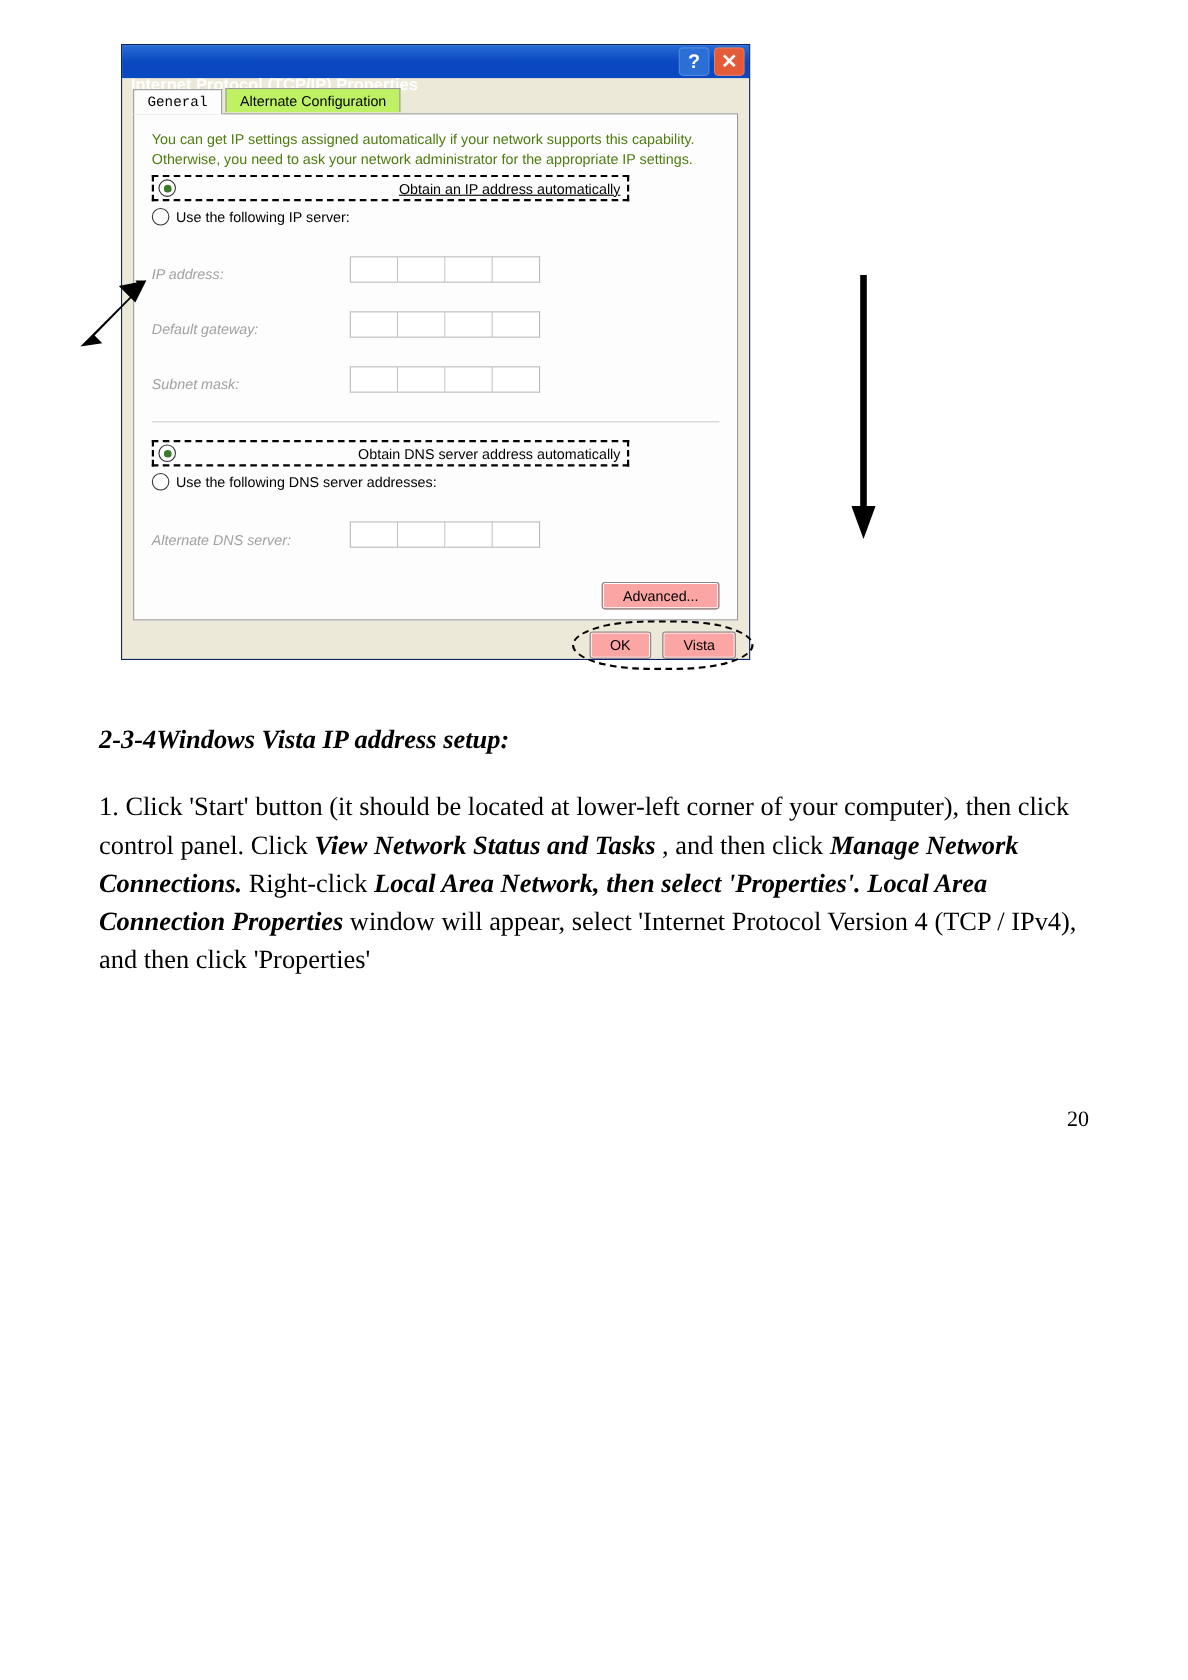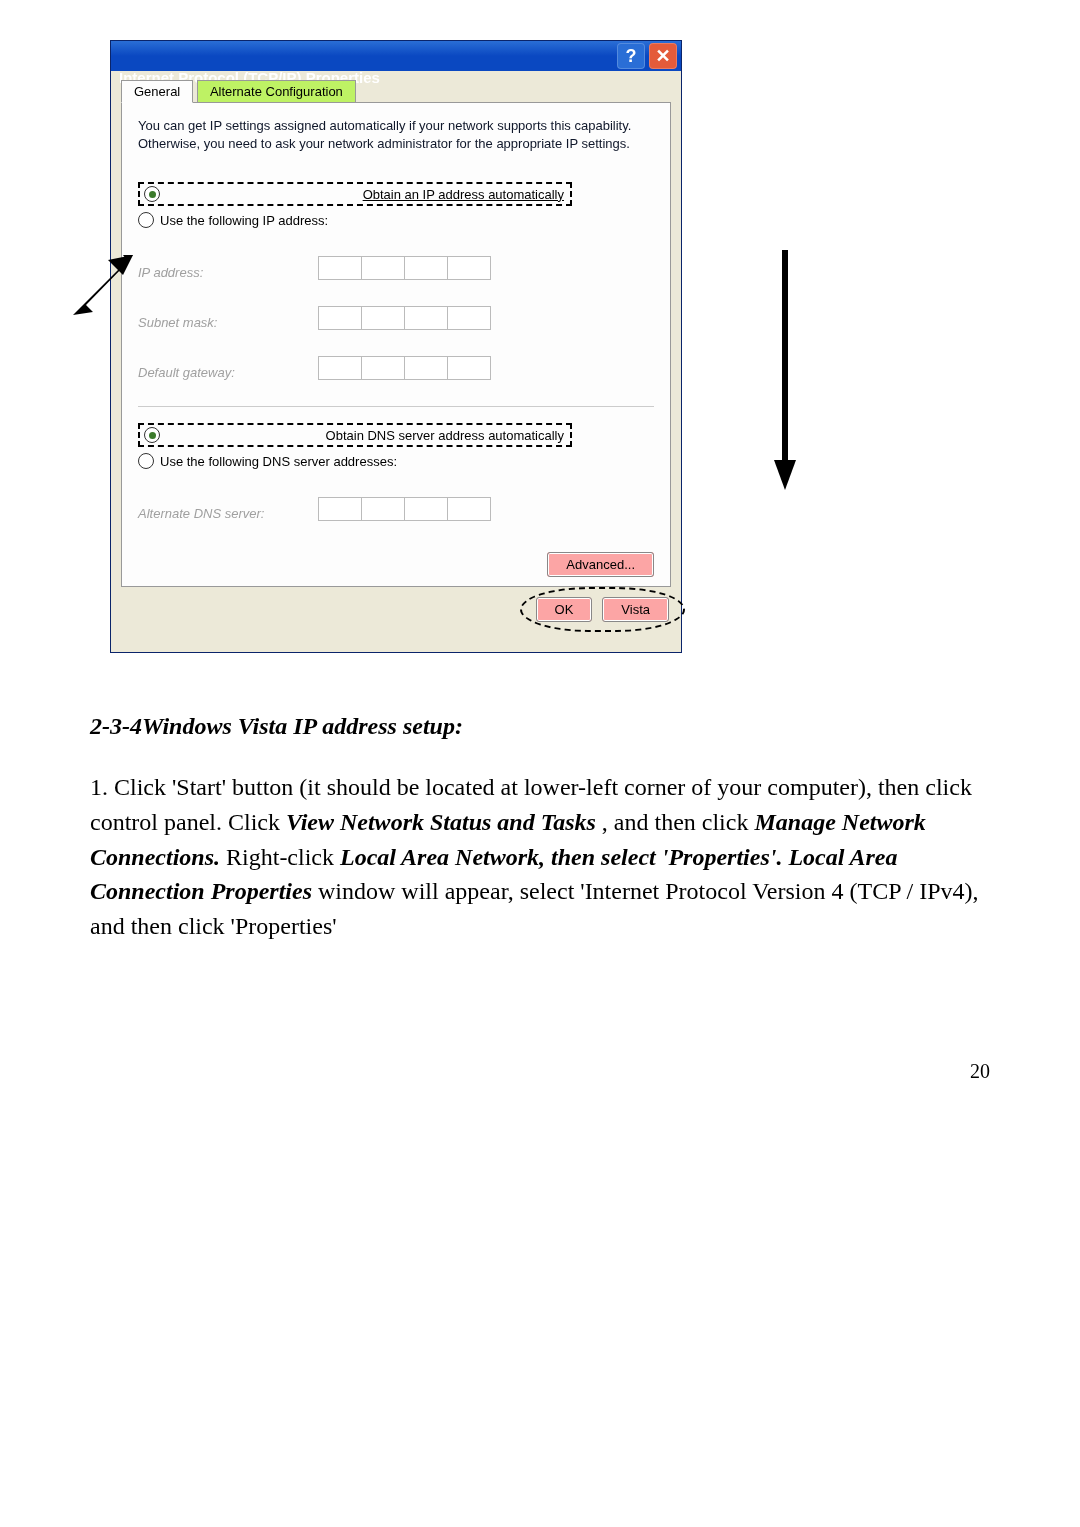--- a/index.html
+++ b/index.html
@@ -59,30 +59,31 @@
     border-bottom: none;
     padding: 3px 12px;
     font-size: 13px;
     position: relative;
     top: 1px;
   }
   .tab.active {
     background: #fdfdfd;
     border-bottom: 1px solid #fdfdfd;
     z-index: 2;
+    font-family: Liberation Mono, monospace;
   }
   .tab-content {
     margin: 0 10px 10px 10px;
     border: 1px solid #999;
     background: #fdfdfd;
     padding: 14px 16px;
   }
   .desc {
-    margin-bottom: 24px;
-    color: #0f172a;
+    margin-bottom: 0;
+    color: #4d7c0f;
     line-height: 1.35;
   }
   .radio-row {
     display: flex;
     align-items: center;
     gap: 6px;
     padding: 2px 0;
   }
   .radio {
     width: 14px;
@@ -151,21 +152,21 @@
     box-shadow: inset 0 0 0 1px #fff;
   }
   .btn-row-right {
     text-align: right;
     padding-top: 10px;
   }
   .dlg-footer {
     display: flex;
     gap: 10px;
     justify-content: flex-end;
-    padding: 0 12px 30px 12px;
+    padding: 0 12px 0 12px;
   }
   .ok-highlight {
     position: relative;
     display: inline-flex;
     gap: 10px;
   }
   .ok-highlight::before {
     content: "";
     position: absolute;
     left: -16px; right: -16px; top: -10px; bottom: -10px;
@@ -240,43 +241,43 @@
 
         <div class="desc">You can get IP settings assigned automatically if your network supports this capability. Otherwise, you need to ask your network administrator for the appropriate IP settings.</div>
 
         <div class="highlight-box wide">
           <span class="radio selected"></span>
           <span class="underline">Obtain an IP address automatically</span>
         </div>
 
         <div class="radio-row" style="margin-top:4px">
           <span class="radio"></span>
-          <span>Use the following IP address:</span>
+          <span>Use the following IP server:</span>
         </div>
 
         <div class="field-row">
           <span class="lbl">IP address:</span>
           <span class="ip-input">
             <span class="ip-seg"></span>
               <span class="ip-seg"></span>
               <span class="ip-seg"></span>
               <span class="ip-seg"></span>
           </span>
         </div>
         <div class="field-row">
-          <span class="lbl">Subnet mask:</span>
+          <span class="lbl">Default gateway:</span>
           <span class="ip-input">
             <span class="ip-seg"></span>
               <span class="ip-seg"></span>
               <span class="ip-seg"></span>
               <span class="ip-seg"></span>
           </span>
         </div>
         <div class="field-row">
-          <span class="lbl">Default gateway:</span>
+          <span class="lbl">Subnet mask:</span>
           <span class="ip-input">
             <span class="ip-seg"></span>
               <span class="ip-seg"></span>
               <span class="ip-seg"></span>
               <span class="ip-seg"></span>
           </span>
         </div>
 
         <div class="groupbox">
           <div class="highlight-box wide">

